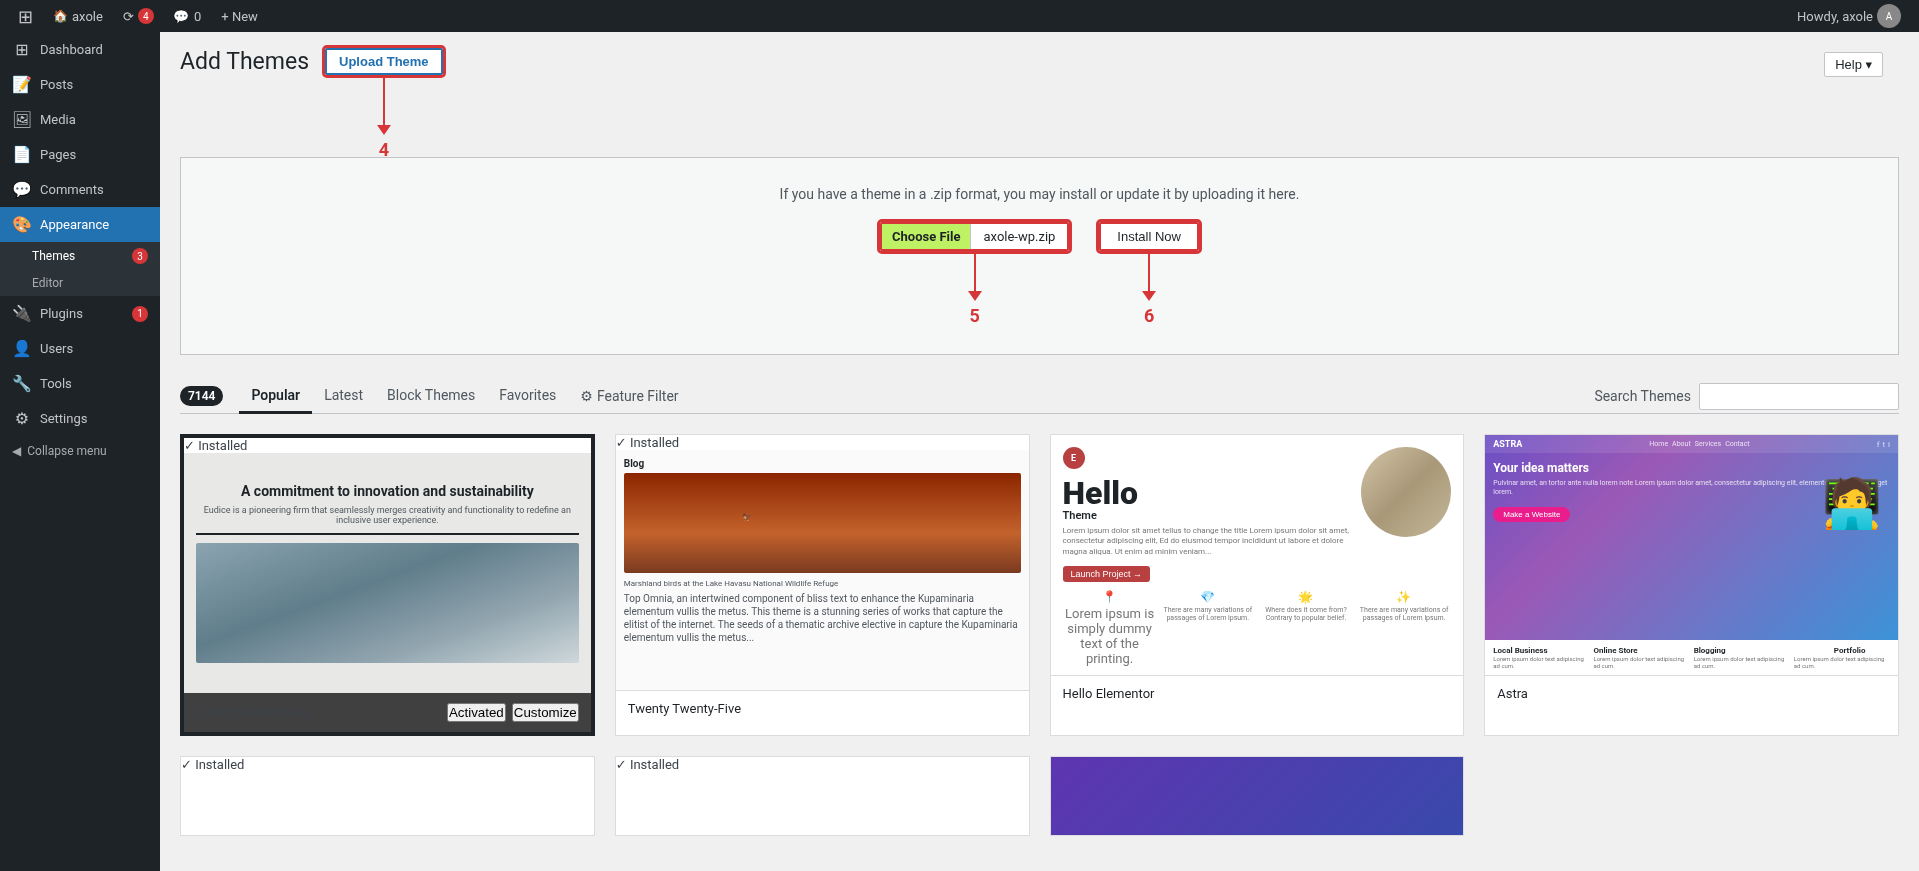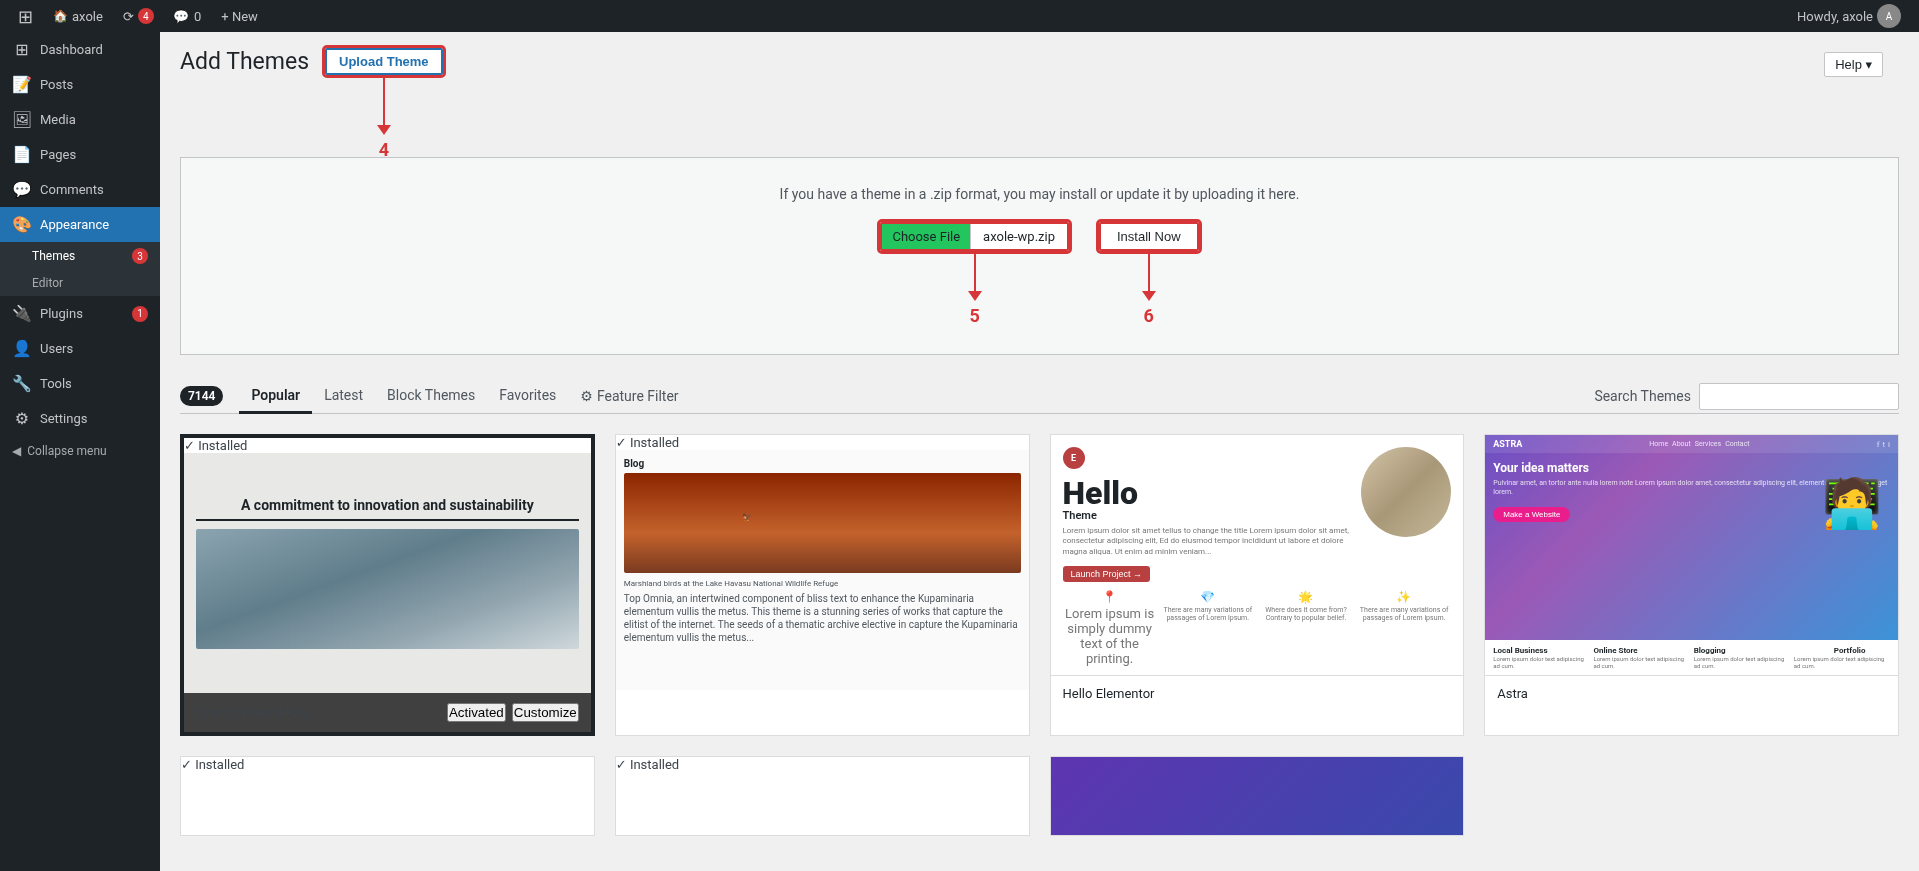--- a/index.html
+++ b/index.html
@@ -161,22 +161,22 @@
     }
 
     .upload-instructions { color: #50575e; margin-bottom: 20px; font-size: 14px; }
 
     .upload-controls { display: flex; align-items: center; justify-content: center; gap: 30px; }
 
     .file-upload-box {
       display: flex; align-items: center; border: 2px solid #d63638; border-radius: 2px; overflow: hidden;
     }
     .choose-file-label {
-      background: #22c55e; border-right: 1px solid #c3c4c7;
-      padding: 5px 10px; font-size: 13px; cursor: pointer; color: #1d2327;
+      background: #bef264; border-right: 1px solid #c3c4c7;
+      padding: 5px 10px; font-size: 13px; cursor: pointer; color: #1d2327; font-weight: bold;
     }
     .file-display {
       padding: 5px 12px; font-size: 13px; color: #1d2327; background: #fff;
     }
     .install-btn {
       border: 2px solid #d63638; background: #fff;
       color: #1d2327; padding: 5px 16px; font-size: 13px; cursor: pointer; border-radius: 2px;
     }
     .upload-theme-wrapper { position: relative; display: inline-block; }
 
@@ -342,20 +342,21 @@
     <div class="themes-grid">
 
       <div class="theme-card-wrapper active-theme">
         <div class="installed-bar">
           <span>✓</span>
           <span>Installed</span>
         </div>
         <div class="theme-preview-inner">
           <div class="preview-2024">
             <h3>A commitment to innovation and sustainability</h3>
+            <p>Eudice is a pioneering firm that seamlessly merges creativity and functionality to redefine an inclusive user experience.</p>
             <div style="width:100%; height:2px; background:#1d2327; margin-bottom:8px;"></div>
             <div class="preview-2024-img" style="background: linear-gradient(160deg, #8ba4b0 0%, #607d8b 40%, #90a4ae 70%, #cfd8dc 100%);"></div>
           </div>
         </div>
         <div style="background: rgba(0,0,0,0.75); padding: 10px 12px; display:flex; align-items:center; justify-content:space-between;">
           <span class="theme-name">Twenty Twenty-Four</span>
           <div style="display:flex; gap:6px;">
             <button class="activated-btn">Activated</button>
             <button class="customize-btn">Customize</button>
           </div>
@@ -371,20 +372,23 @@
           <div class="preview-2025">
             <div class="blog-title">Blog</div>
             <div class="preview-2025-img" style="background: linear-gradient(to bottom, #8b2500 0%, #c4622c 60%, #7a3a20 100%);">
               <span class="preview-2025-birds">🦅</span>
             </div>
             <div class="preview-2025-caption">Marshland birds at the Lake Havasu National Wildlife Refuge</div>
             <div class="preview-2025-text">
               Top Omnia, an intertwined component of bliss text to enhance the Kupaminaria elementum vullis the metus. This theme is a stunning series of works that capture the elitist of the internet. The seeds of a thematic archive elective in capture the Kupaminaria elementum vullis the metus...
             </div>
           </div>
+        </div>
+        <div style="padding: 10px 12px; border-top: 1px solid #dcdcde;">
+          <span class="theme-name" style="color:#1d2327;">Twenty Twenty-Five</span>
         </div>
       </div>
 
       <div class="theme-card-wrapper">
         <div class="theme-preview-inner">
           <div class="preview-hello">
             <div style="display:flex; align-items:flex-start; gap:12px;">
               <div style="flex:1;">
                 <div class="preview-hello-badge">E</div>
                 <h2 style="font-size:32px; font-weight:900; color:#1d2327; line-height:1;">Hello</h2>

